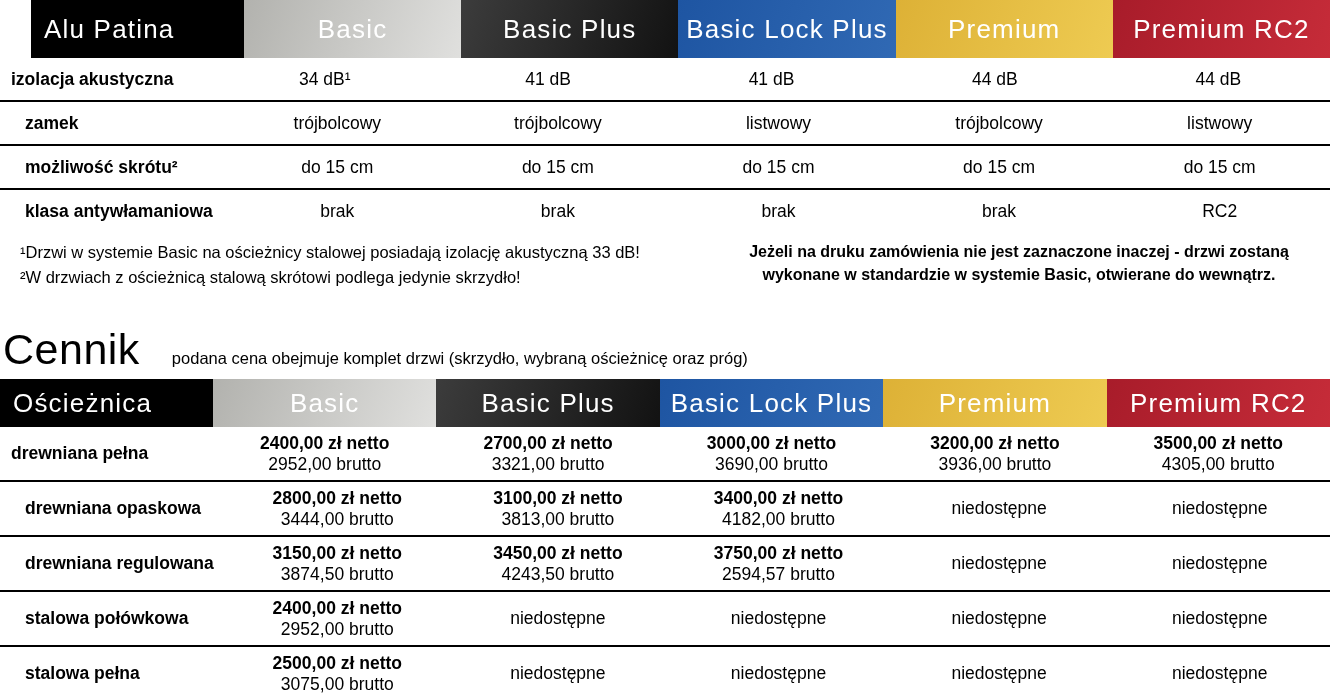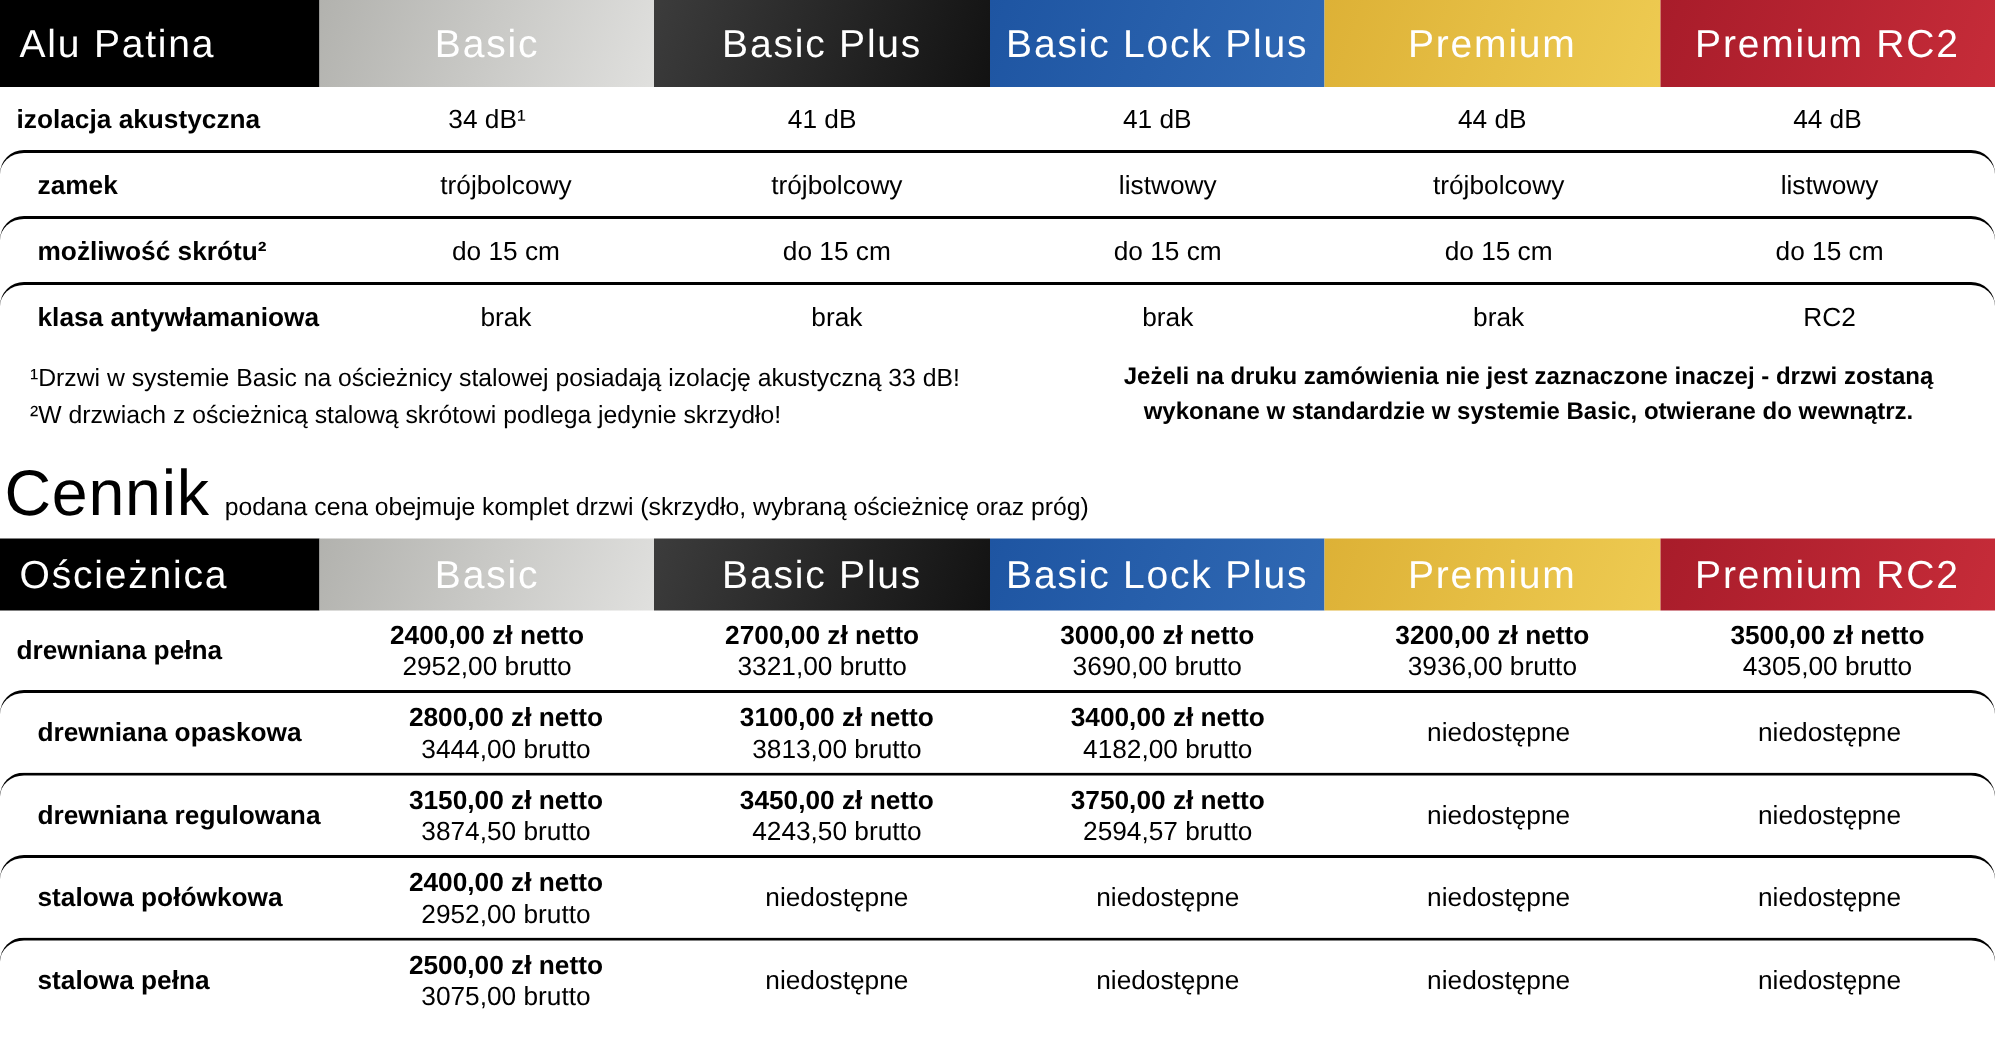--- a/index.html
+++ b/index.html
@@ -16,40 +16,40 @@
     color:#fff; font-size:26px; font-weight:300; letter-spacing:1.2px;
     white-space:nowrap;
   }
   .thead .corner { justify-content:flex-start; padding-left:13px; background:#000; }
   .bg-silver { background:linear-gradient(110deg,#b2b2ae,#e0e0de); }
   .bg-dark   { background:linear-gradient(110deg,#3c3c3c,#121212); }
   .bg-blue   { background:linear-gradient(110deg,#1e55a2,#3069b4); }
   .bg-gold   { background:linear-gradient(110deg,#ddb136,#eecb52); }
   .bg-red    { background:linear-gradient(110deg,#a81c2a,#c62c39); }
 
-  .trow { display:grid; grid-template-columns:213px repeat(5,1fr); align-items:center;border-radius:16px; }
+  .trow { display:grid; grid-template-columns:213px repeat(5,1fr); align-items:center; }
   .trow + .trow { border-top:2px solid #000;padding-left:14px; }
   .tlabel { font-weight:bold; font-size:17.5px; padding-left:11px; }
   .tval   { text-align:center; font-size:17.5px; }
 
   
-  .spec-table .thead { height:58px; }
+  .spec-table .thead { height:58px;padding-left:31px; }
   .spec-table .trow  { height:42px; }
 
   
   .notes { margin-top:8px; display:flex; justify-content:space-between; align-items:flex-start; }
   .notes-left { padding-left:20px; font-size:16.5px; line-height:25px; }
   .notes-left p { margin:0; }
   .notes-right {
     width:590px; font-weight:bold; font-size:16px; line-height:23px;
     text-align:center; padding-right:16px;
   }
 
   
-  .cennik { margin-top:15px; height:48px; display:flex; align-items:baseline; padding-left:3px; }
+  .cennik { margin-top:35px; height:48px; display:flex; align-items:baseline; padding-left:3px;gap:22px; }
   .cennik-title { font-size:43px; font-weight:400; letter-spacing:0.5px; }
   .cennik-sub { font-size:16.5px; margin-left:10px; }
 
   
   .price-table { margin-top:6px; }
   .price-table .thead { height:48px; }
   .price-table .trow  { height:53px; }
   .tcell { text-align:center; font-size:17.5px; line-height:21px; }
   .tcell .netto { font-weight:bold; }
   .tcell .na { font-weight:normal; }

